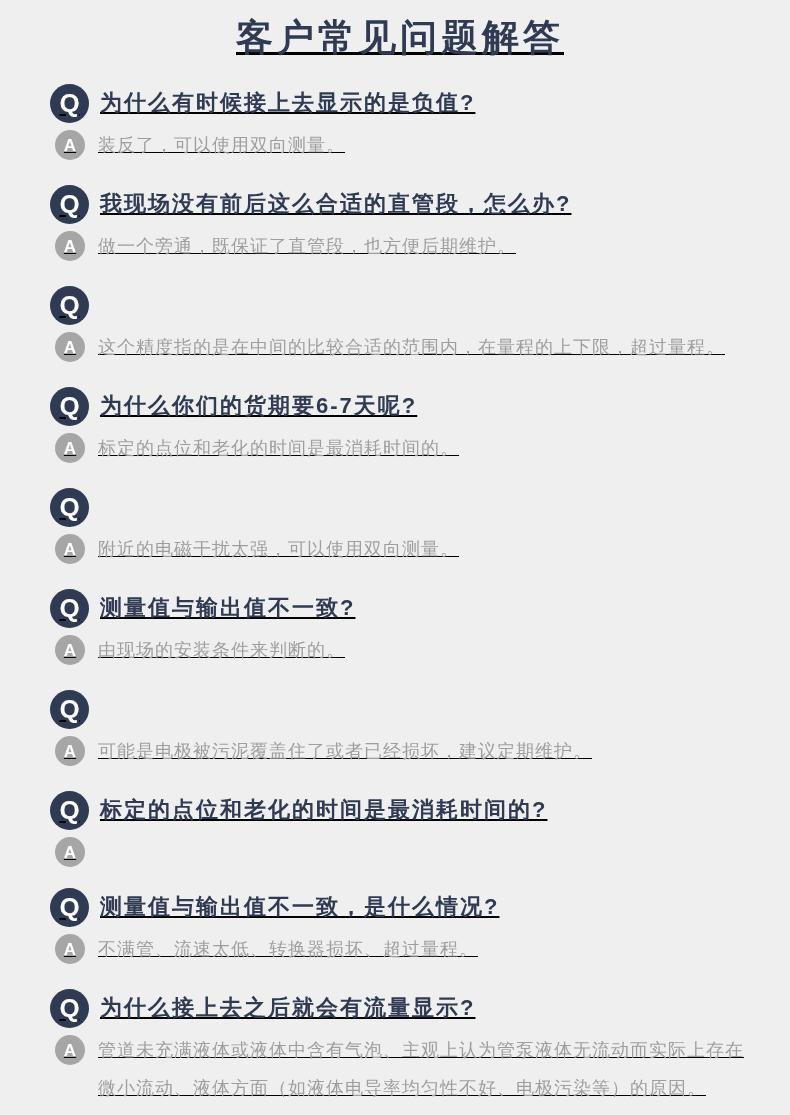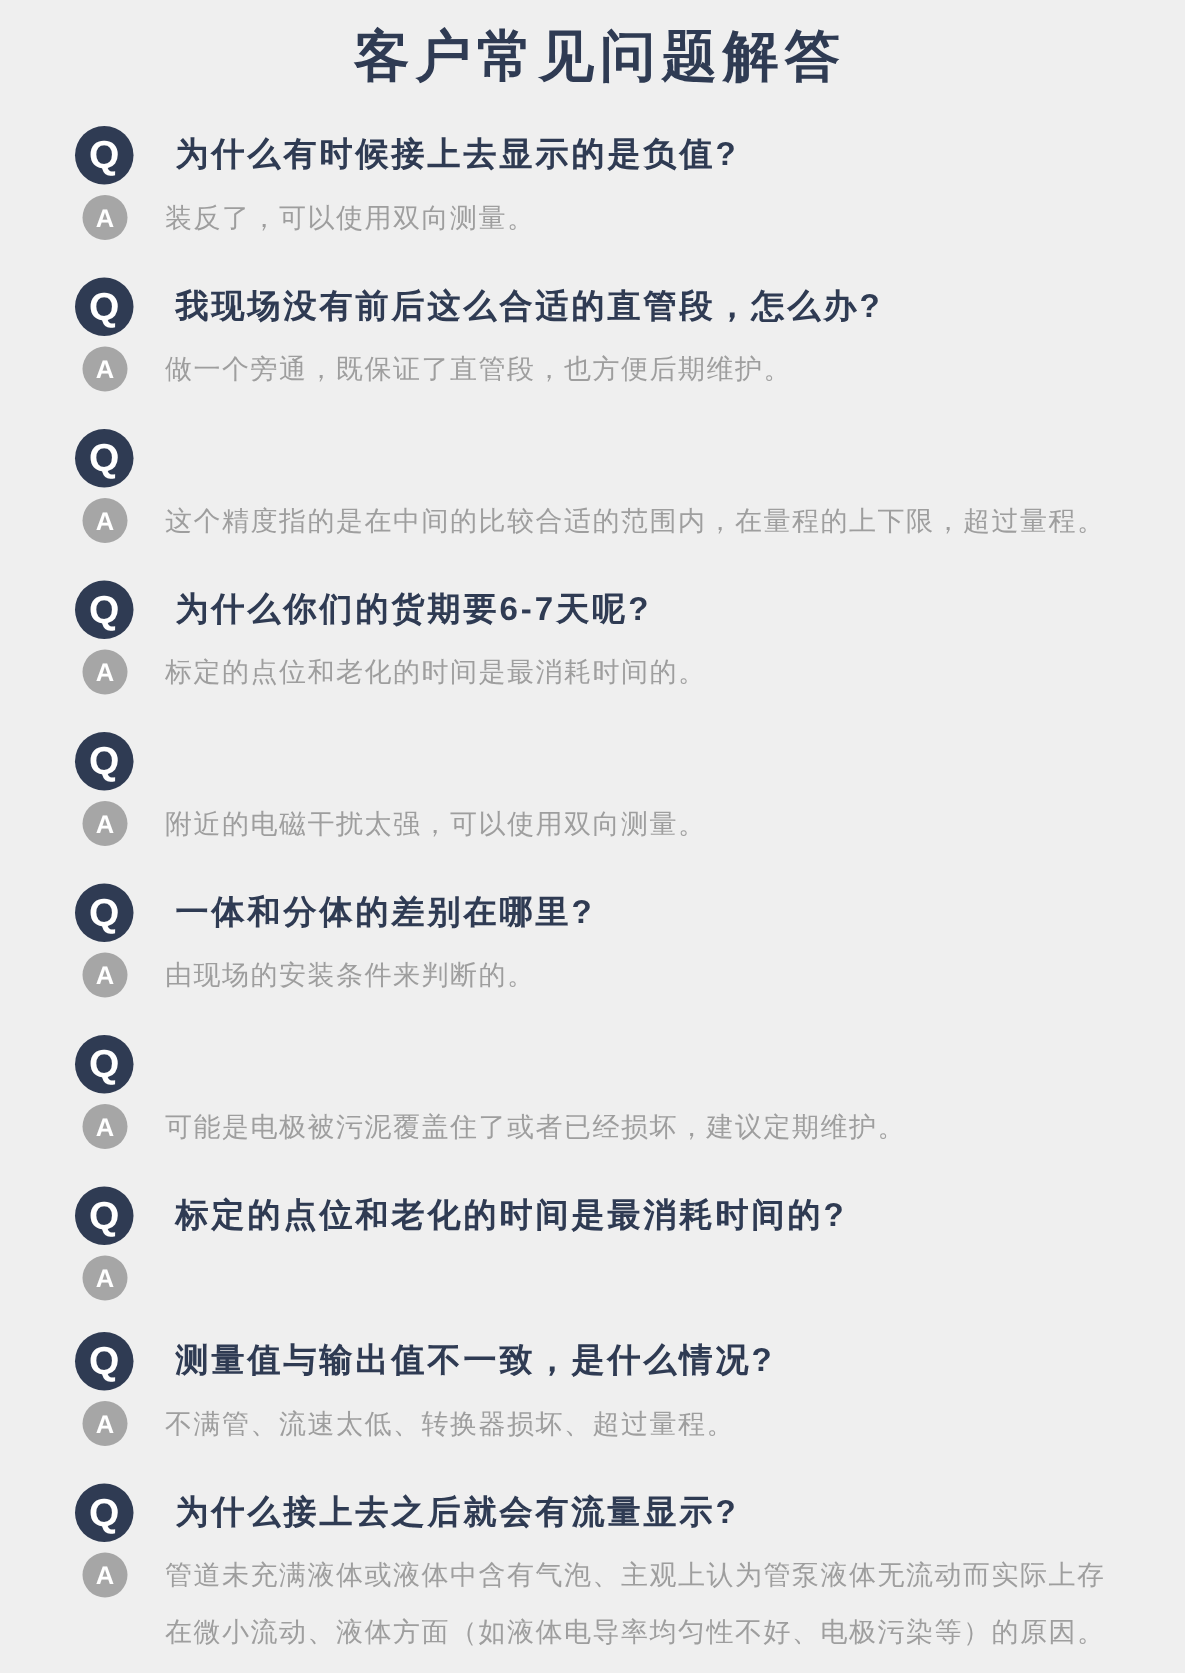--- a/index.html
+++ b/index.html
@@ -11,20 +11,21 @@
     height: 1115px;
     background: #efefef;
     overflow: hidden;
     font-family: "Liberation Sans", "DejaVu Sans", sans-serif;
   }
   .page {
     box-sizing: border-box;
     width: 790px;
     height: 1071px;
     padding: 15px 40px 0 50px;
+    text-decoration: underline;
   }
   .title {
     margin: 0 0 23px 0;
     text-align: center;
     font-size: 37px;
     line-height: 46px;
     font-weight: 700;
     letter-spacing: 4px;
     color: #2f3b53;
   }
@@ -49,21 +50,21 @@
     font-size: 26px;
     font-weight: 700;
     display: flex;
     align-items: center;
     justify-content: center;
     line-height: 1;
     padding-bottom: 2px;
     box-sizing: border-box;
   }
   .q-text {
-    margin-left: 28px;
+    margin-left: 11px;
     font-size: 22px;
     font-weight: 700;
     letter-spacing: 2px;
     color: #2f3b53;
     line-height: 1.3;
     white-space: nowrap;
   }
   .a-row {
     display: flex;
     align-items: flex-start;
@@ -78,21 +79,21 @@
     background: #a6a6a6;
     color: #ffffff;
     font-size: 17px;
     font-weight: 700;
     display: flex;
     align-items: center;
     justify-content: center;
     line-height: 1;
   }
   .a-text {
-    margin-left: 25px;
+    margin-left: 13px;
     font-size: 18px;
     letter-spacing: 1px;
     color: #9e9e9e;
     line-height: 38px;
   }
 </style>
 </head>
 <body>
 
 <div class="page">
@@ -147,21 +148,21 @@
     </div>
     <div class="a-row">
       <span class="a-badge">A</span>
       <span class="a-text">附近的电磁干扰太强，可以使用双向测量。</span>
     </div>
   </div>
 
   <div class="faq-item">
     <div class="q-row">
       <span class="q-badge">Q</span>
-      <span class="q-text">一体和分体的差别在哪里?</span>
+      <span class="q-text">测量值与输出值不一致?</span>
     </div>
     <div class="a-row">
       <span class="a-badge">A</span>
       <span class="a-text">由现场的安装条件来判断的。</span>
     </div>
   </div>
 
   <div class="faq-item">
     <div class="q-row">
       <span class="q-badge">Q</span>

